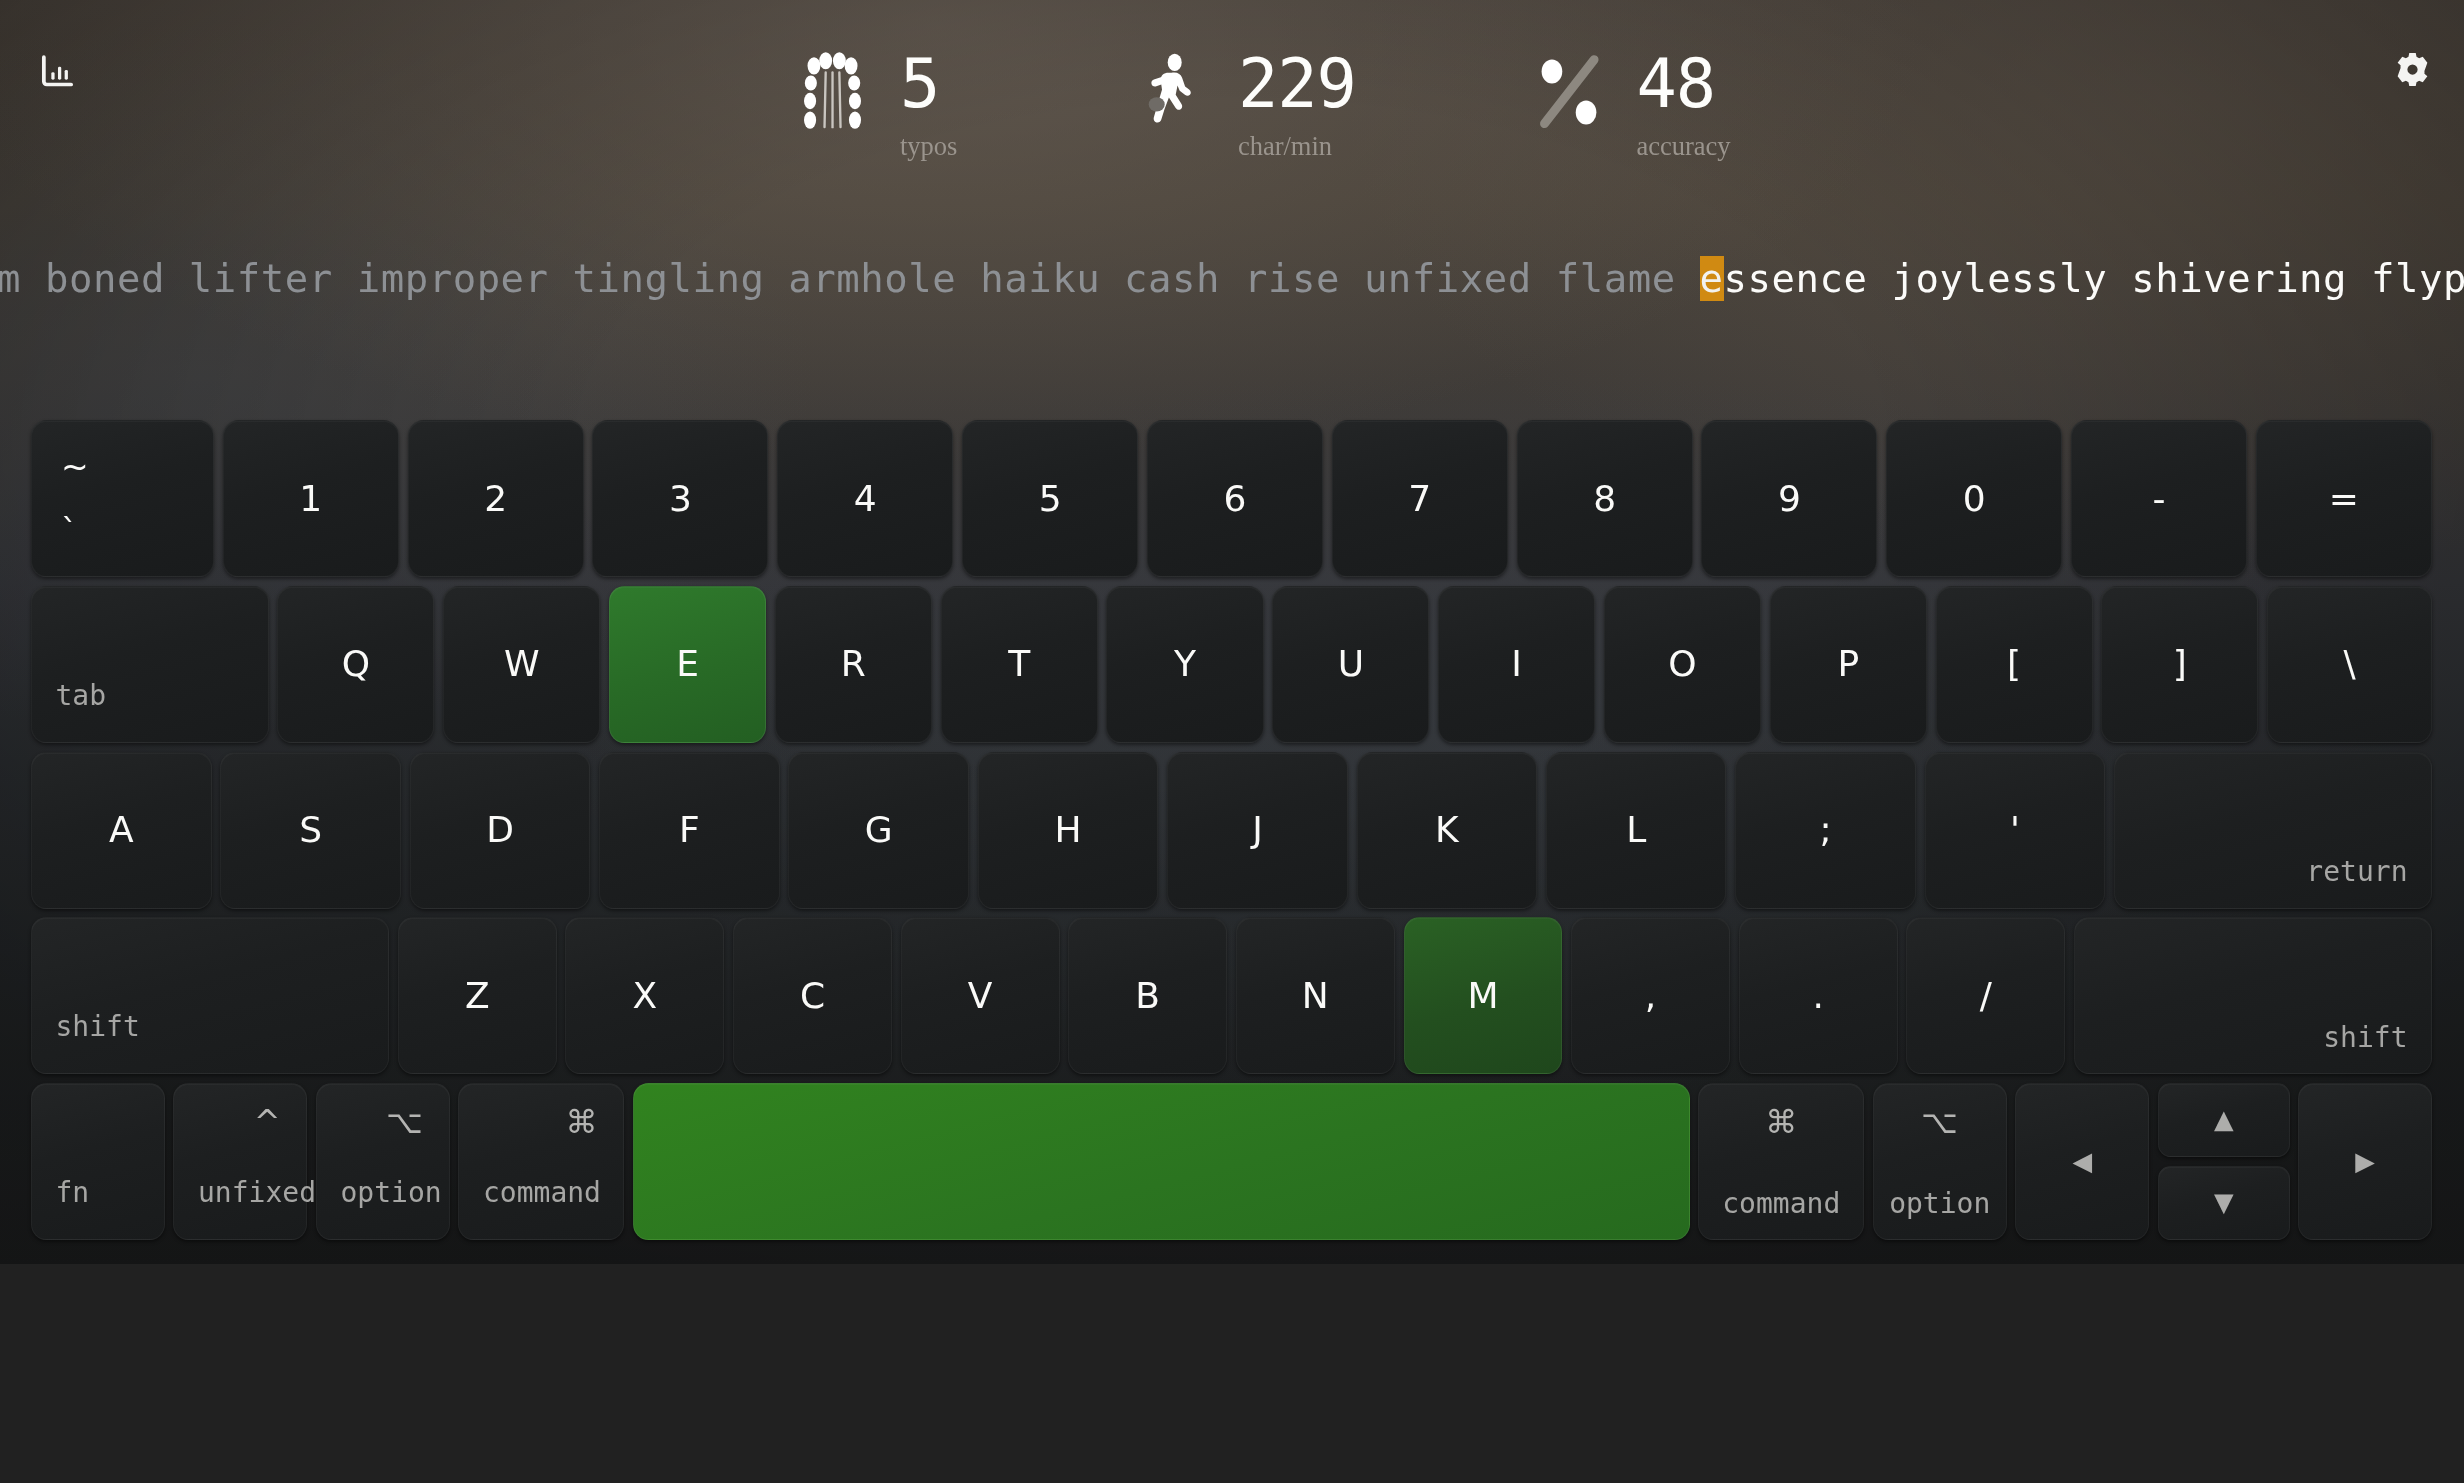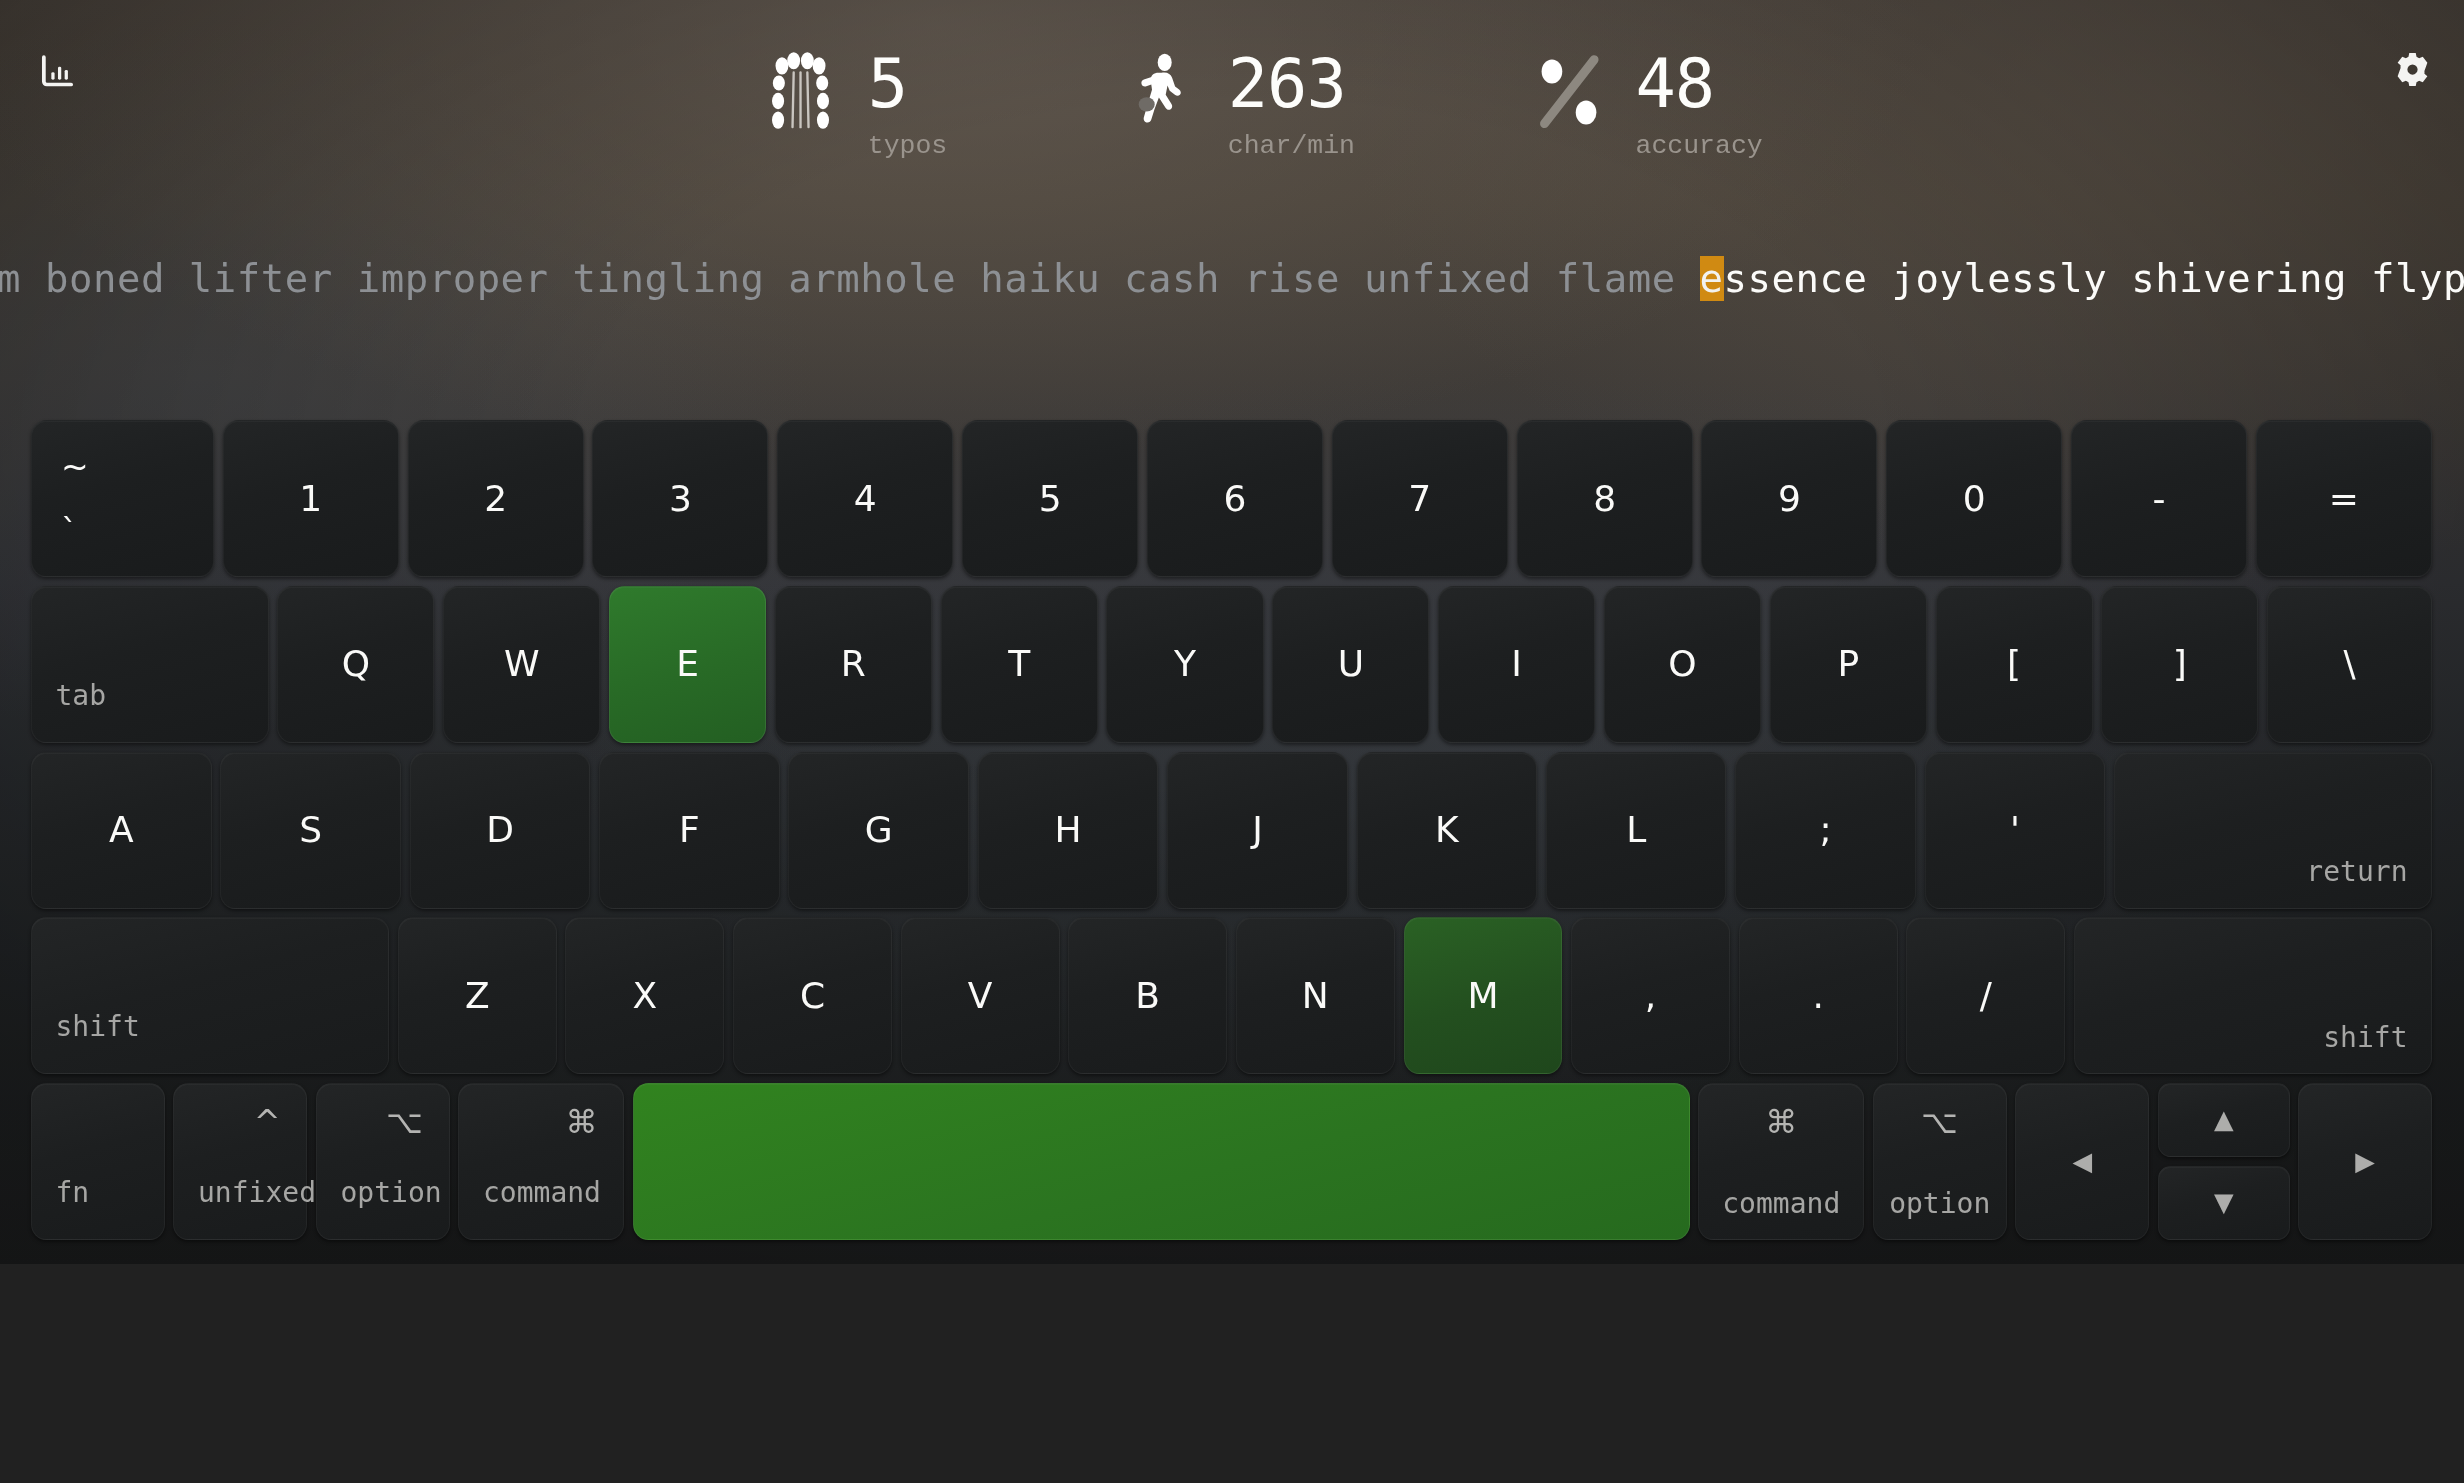--- a/index.html
+++ b/index.html
@@ -60,21 +60,21 @@
     flex:0 0 auto;
   }
   .stat-text { display:flex; flex-direction:column; padding-top:3.9px; }
   .stat-value {
     font-family:"DejaVu Sans Mono", monospace;
     font-size:67px; line-height:1.0;
     color:#fdfdfb; font-weight:400;
     letter-spacing:-1px;
   }
   .stat-label {
-    font-family:Liberation Mono, monospace;
+    font-family:Liberation Serif, serif;
     font-size:26.5px; line-height:1.0;
     color:#9a948d; margin-top:14.7px; letter-spacing:0px;
   }
 
   
   .typing-wrap {
     position:absolute; left:0; top:253px; width:2464px;
     display:flex; justify-content:center;
   }
   .typing-line {
@@ -236,21 +236,21 @@
           <svg width="69" height="80" viewBox="0 0 34 40" aria-hidden="true">
             <g fill="#ffffff">
               <ellipse cx="18.6" cy="5.2" rx="3.5" ry="4.3"></ellipse>
               <path d="M17.0 10.4c2.6-.6 4.6.5 5.3 2.5l1.5 4.3 2.0 1.5c1.0.8 1.1 2.0.4 2.7-.7.7-1.7.6-2.5 0l-2.6-2.0-1.1-2.6-.9 4.6 2.9 4.6c.6 1.0.4 2.0-.4 2.6-.9.6-2.0.3-2.6-.7l-3.3-5.2-2.2 5.9-1.6 5.2c-.35 1.15-1.4 1.7-2.45 1.4-1.05-.3-1.6-1.35-1.3-2.45l1.8-6.3 2.3-7.6-.6-4.4c-.3-2.1.9-3.7 3.0-4.1z"></path>
               <path d="M13.4 15.8l-4.0 1.3c-1.0.35-2.0-.1-2.35-1.0-.35-.95.15-1.95 1.15-2.3l4.2-1.4z"></path>
             </g>
             <ellipse cx="9.6" cy="26.2" rx="4.0" ry="3.6" fill="#6f6b66"></ellipse>
           </svg>
         </div>
         <div class="stat-text">
-          <div class="stat-value">263</div>
+          <div class="stat-value">229</div>
           <div class="stat-label">char/min</div>
         </div>
       </div>
 
       <div class="stat">
         <div class="stat-icon">
           <svg width="71" height="78" viewBox="0 0 36 40" aria-hidden="true">
             <ellipse cx="9.0" cy="9.5" rx="5.3" ry="6.2" fill="#ffffff"></ellipse>
             <ellipse cx="26.5" cy="30.5" rx="5.3" ry="6.2" fill="#ffffff"></ellipse>
             <path d="M30.6 3.4L5.2 36.2" stroke="#8d8880" stroke-width="4.6" stroke-linecap="round" fill="none"></path>

